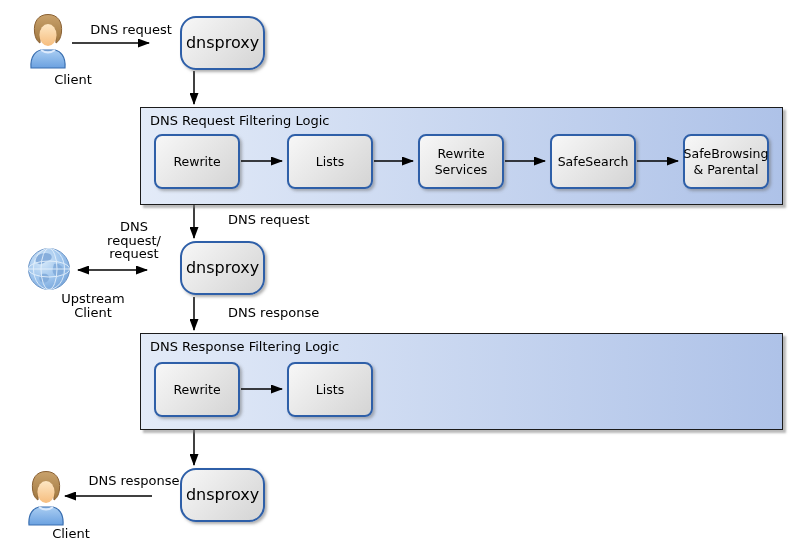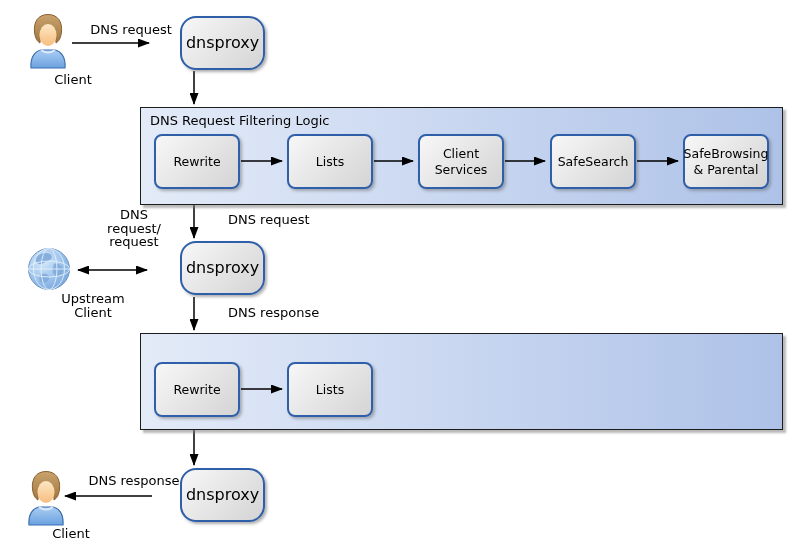--- a/index.html
+++ b/index.html
@@ -87,41 +87,41 @@
 
   <div class="container-box" style="top:107px;height:98px">
     <div class="container-title">DNS Request Filtering Logic</div>
     <div class="fbox" style="left:13px">
       <span>Rewrite</span>
     </div>
     <div class="fbox" style="left:146px">
       <span>Lists</span>
     </div>
     <div class="fbox" style="left:277px">
-      <span>Client Services</span>
+      <span>Rewrite Services</span>
     </div>
     <div class="fbox" style="left:409px">
       <span>SafeSearch</span>
     </div>
     <div class="fbox" style="left:542px">
       <span>SafeBrowsing &amp; Parental</span>
     </div>
     <svg style="position:absolute;left:0;top:0;width:643px;height:98px">
       <g stroke="#000" stroke-width="1.5" fill="none">
         <line x1="100" y1="53" x2="141" y2="53" marker-end="url(#ah)"></line>
         <line x1="233" y1="53" x2="272" y2="53" marker-end="url(#ah)"></line>
         <line x1="364" y1="53" x2="404" y2="53" marker-end="url(#ah)"></line>
         <line x1="496" y1="53" x2="537" y2="53" marker-end="url(#ah)"></line>
       </g>
     </svg>
   </div>
 
   <div class="lbl" style="left:202px;top:212px">DNS request</div>
 
-  <div class="lbl center" style="left:68px;top:208px;width:80px">
+  <div class="lbl center" style="left:68px;top:220px;width:80px">
     <span style="display:block">DNS</span>
     <span style="display:block">request/</span>
     <span style="display:block">request</span>
   </div>
 
   <svg class="icon" style="left:26px;top:246px" width="46" height="46" viewBox="0 0 46 46">
     <defs>
       <radialGradient id="globe" cx="0.35" cy="0.3" r="0.85">
         <stop offset="0" stop-color="#d8eafa"></stop>
           <stop offset="0.55" stop-color="#9cc3ec"></stop>
@@ -144,20 +144,21 @@
     <span style="display:block">Client</span>
   </div>
 
   <div class="node-box" style="left:152px;top:241px">
     <span>dnsproxy</span>
   </div>
 
   <div class="lbl" style="left:202px;top:305px">DNS response</div>
 
   <div class="container-box" style="top:333px;height:97px">
+    <div class="container-title">DNS Response Filtering Logic</div>
     <div class="fbox" style="left:13px;top:28px">
       <span>Rewrite</span>
     </div>
     <div class="fbox" style="left:146px;top:28px">
       <span>Lists</span>
     </div>
     <svg style="position:absolute;left:0;top:0;width:643px;height:97px">
       <g stroke="#000" stroke-width="1.5" fill="none">
         <line x1="100" y1="55" x2="141" y2="55" marker-end="url(#ah)"></line>
       </g>

